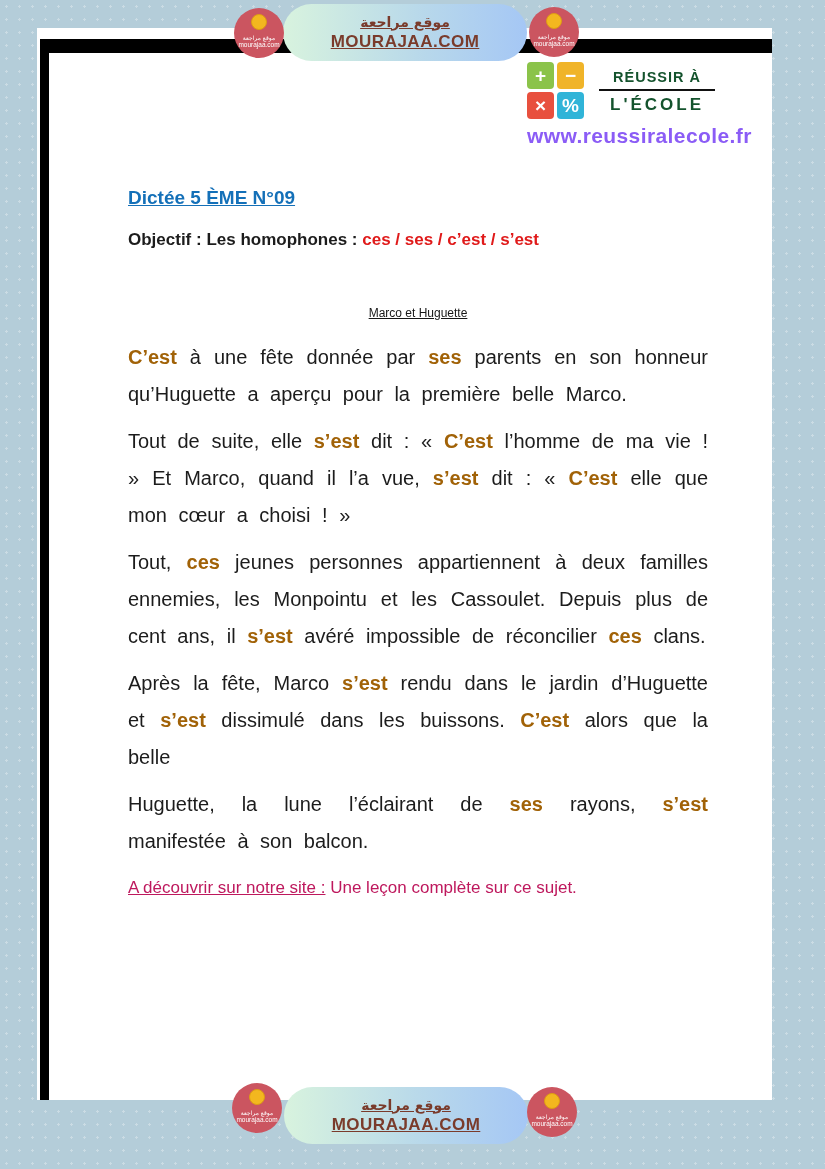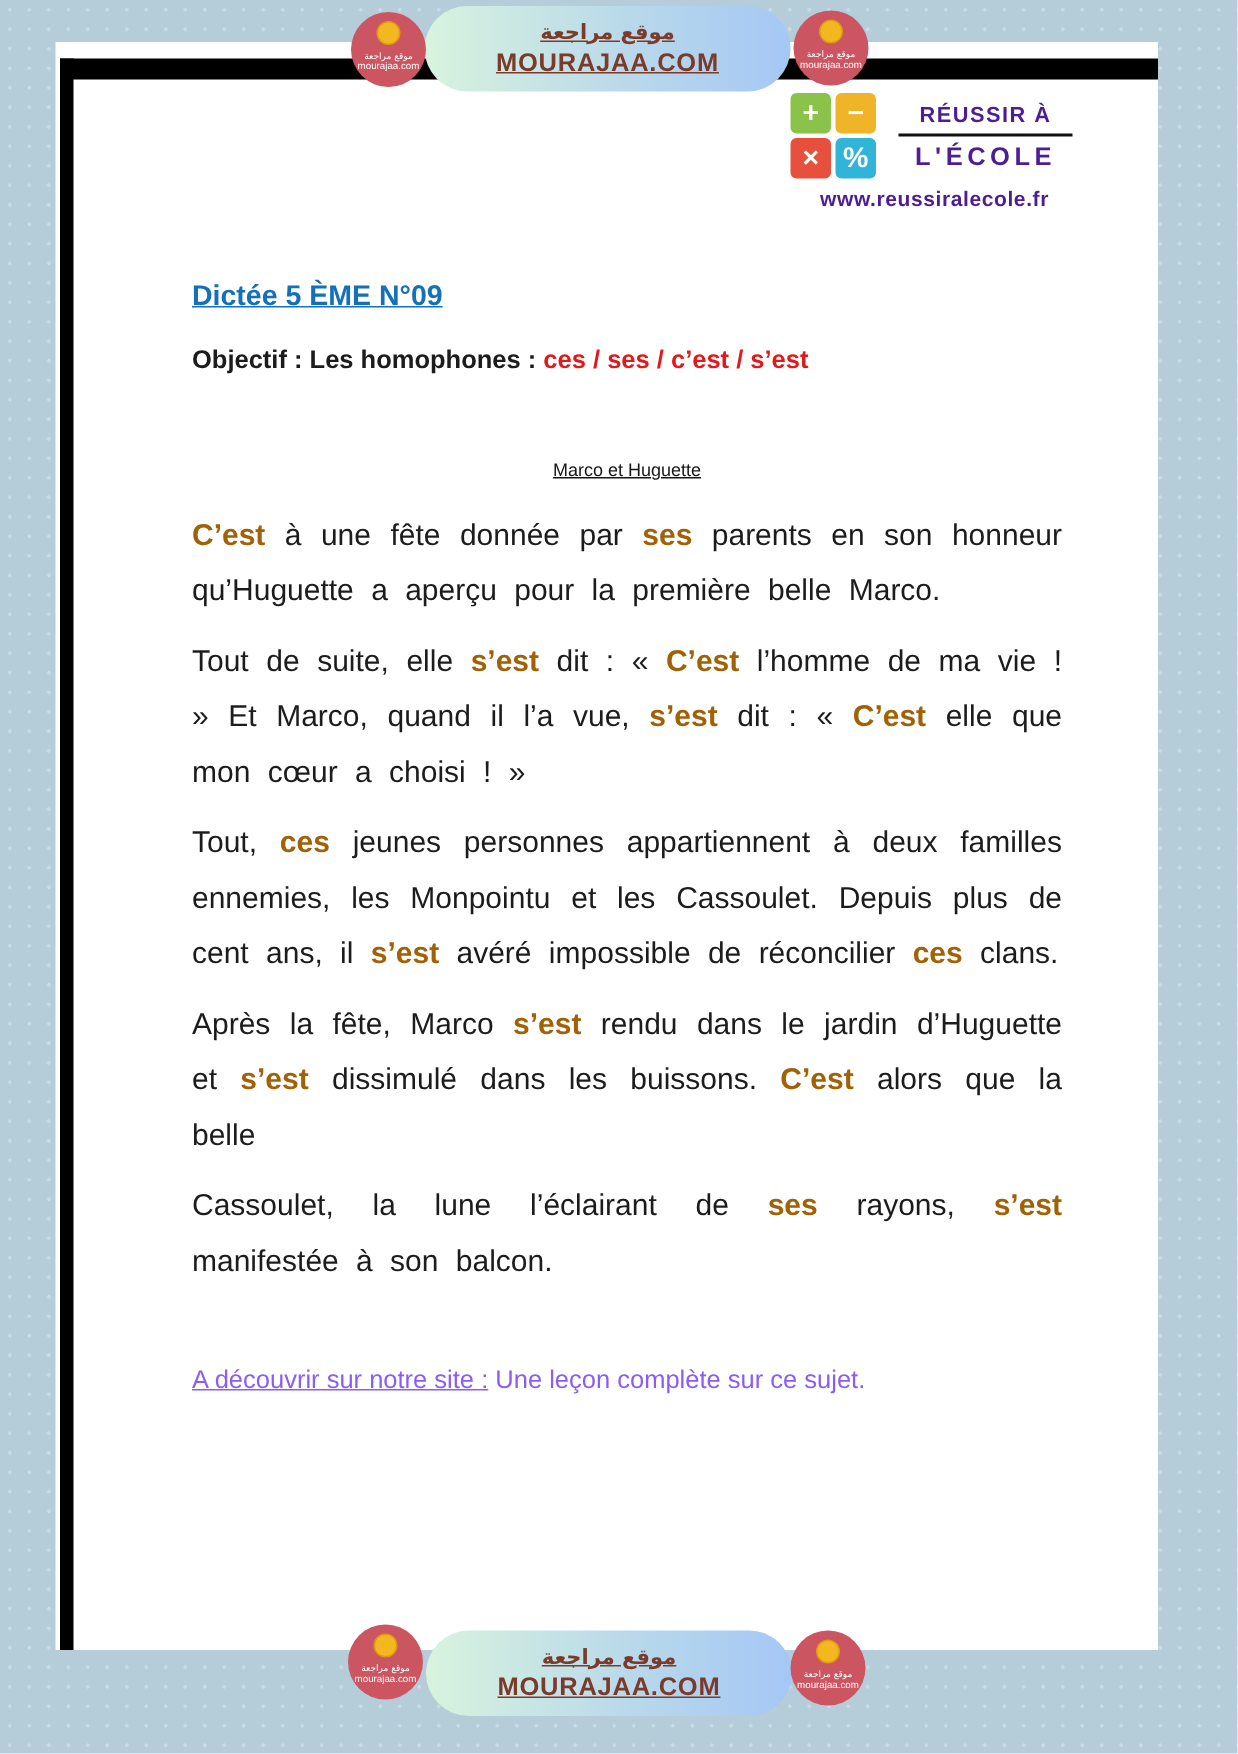--- a/index.html
+++ b/index.html
@@ -13,35 +13,35 @@
   
   .page{position:absolute;left:37px;top:28px;width:735px;height:1072px;background:#ffffff;}
   .frame-top{position:absolute;left:3px;top:11px;right:0;height:14px;background:#000;}
   .frame-left{position:absolute;left:3px;top:11px;width:9px;bottom:0;background:#000;}
 
   
   .logo{position:absolute;left:490px;top:34px;width:192px;}
   .logo-row{display:flex;}
   .logo-squares{display:grid;grid-template-columns:27px 27px;grid-gap:3px;width:57px;}
   .sq{width:27px;height:27px;border-radius:4px;color:#fff;font-weight:bold;font-size:19px;line-height:27px;text-align:center;}
-  .logo-textcol{margin-left:13px;padding-top:7px;width:120px;text-align:center;color:#4c1d95;}
+  .logo-textcol{margin-left:13px;padding-top:7px;width:120px;text-align:center;color:#14532d;}
   .logo-line1{font-size:14.5px;font-weight:bold;letter-spacing:1px;white-space:nowrap;}
   .logo-divider{height:2px;background:#111;margin:4px 2px;}
   .logo-line2{font-size:17px;font-weight:bold;letter-spacing:3px;white-space:nowrap;text-align:center;}
-  .logo-url{margin-top:5px;font-size:14px;font-weight:bold;color:#4c1d95;letter-spacing:0.4px;text-align:center;cursor:pointer;}
+  .logo-url{margin-top:5px;font-size:21px;font-weight:bold;color:#8b5cf6;letter-spacing:0.4px;text-align:center;cursor:pointer;}
 
   
   .content{position:absolute;left:91px;top:159px;width:580px;}
   .doc-title{color:#1470b8;font-size:19px;font-weight:bold;text-decoration:underline;margin-bottom:21px;}
   .objective{font-size:17px;font-weight:bold;color:#1c1c1c;margin-bottom:56px;}
   .obj-value{color:#e01a1a;}
   .story-heading{text-align:center;font-size:12px;color:#161616;text-decoration:underline;margin-bottom:19px;}
   .para{margin:0 0 10px 0;font-size:20px;line-height:37px;text-align:justify;color:#1c1c1c;word-spacing:6px;}
   .hw{color:#a16207;font-weight:bold;}
-  .site-note{margin-top:50px;font-size:17px;color:#8b5cf6;}
+  .site-note{margin-top:18px;font-size:17px;color:#be185d;}
   .note-link{text-decoration:underline;cursor:pointer;}
 
   
   .pill{position:absolute;width:244px;height:57px;border-radius:29px;z-index:4;
     background:linear-gradient(90deg,#d8f3de 0%,#b9d9ea 55%,#a5c7f5 100%);
     display:flex;flex-direction:column;justify-content:center;text-align:center;color:#7a3b2b;cursor:pointer;}
   .pill-top{left:283px;top:4px;}
   .pill-bottom{left:284px;top:1087px;}
   .pill-ar{font-size:14px;font-weight:bold;text-decoration:underline;font-family:"DejaVu Sans",sans-serif;line-height:17px;}
   .pill-site{font-size:17px;font-weight:bold;text-decoration:underline;letter-spacing:0.5px;line-height:21px;}
@@ -82,21 +82,21 @@
 
   <div class="content">
     <div class="doc-title">Dictée 5 ÈME N°09</div>
     <div class="objective"><span class="obj-label">Objectif : Les homophones : </span><span class="obj-value">ces / ses / c’est / s’est</span></div>
     <div class="story-heading">Marco et Huguette</div>
     <div class="paragraphs" id="paragraphs">
         <p class="para"><span class="hw">C’est</span><span> à une fête donnée par </span><span class="hw">ses</span><span> parents en son honneur qu’Huguette a aperçu pour la première belle Marco.</span></p>
         <p class="para"><span>Tout de suite, elle </span><span class="hw">s’est</span><span> dit : « </span><span class="hw">C’est</span><span> l’homme de ma vie ! » Et Marco, quand il l’a vue, </span><span class="hw">s’est</span><span> dit : « </span><span class="hw">C’est</span><span> elle que mon cœur a choisi ! »</span></p>
         <p class="para"><span>Tout, </span><span class="hw">ces</span><span> jeunes personnes appartiennent à deux familles ennemies, les Monpointu et les Cassoulet. Depuis plus de cent ans, il </span><span class="hw">s’est</span><span> avéré impossible de réconcilier </span><span class="hw">ces</span><span> clans.</span></p>
         <p class="para"><span>Après la fête, Marco </span><span class="hw">s’est</span><span> rendu dans le jardin d’Huguette et </span><span class="hw">s’est</span><span> dissimulé dans les buissons. </span><span class="hw">C’est</span><span> alors que la belle</span></p>
-        <p class="para"><span>Cassoulet, la lune l’éclairant de </span><span class="hw">ses</span><span> rayons, </span><span class="hw">s’est</span><span> manifestée à son balcon.</span></p>
+        <p class="para"><span>Huguette, la lune l’éclairant de </span><span class="hw">ses</span><span> rayons, </span><span class="hw">s’est</span><span> manifestée à son balcon.</span></p>
       </div>
     <div class="site-note"><span class="note-link">A découvrir sur notre site :</span><span class="note-rest"> Une leçon complète sur ce sujet.</span></div>
   </div>
 </div>
 
 <div class="pill pill-top">
   <div class="pill-ar">موقع مراجعة</div>
   <div class="pill-site">MOURAJAA.COM</div>
 </div>
 <div class="badge badge-tl">

